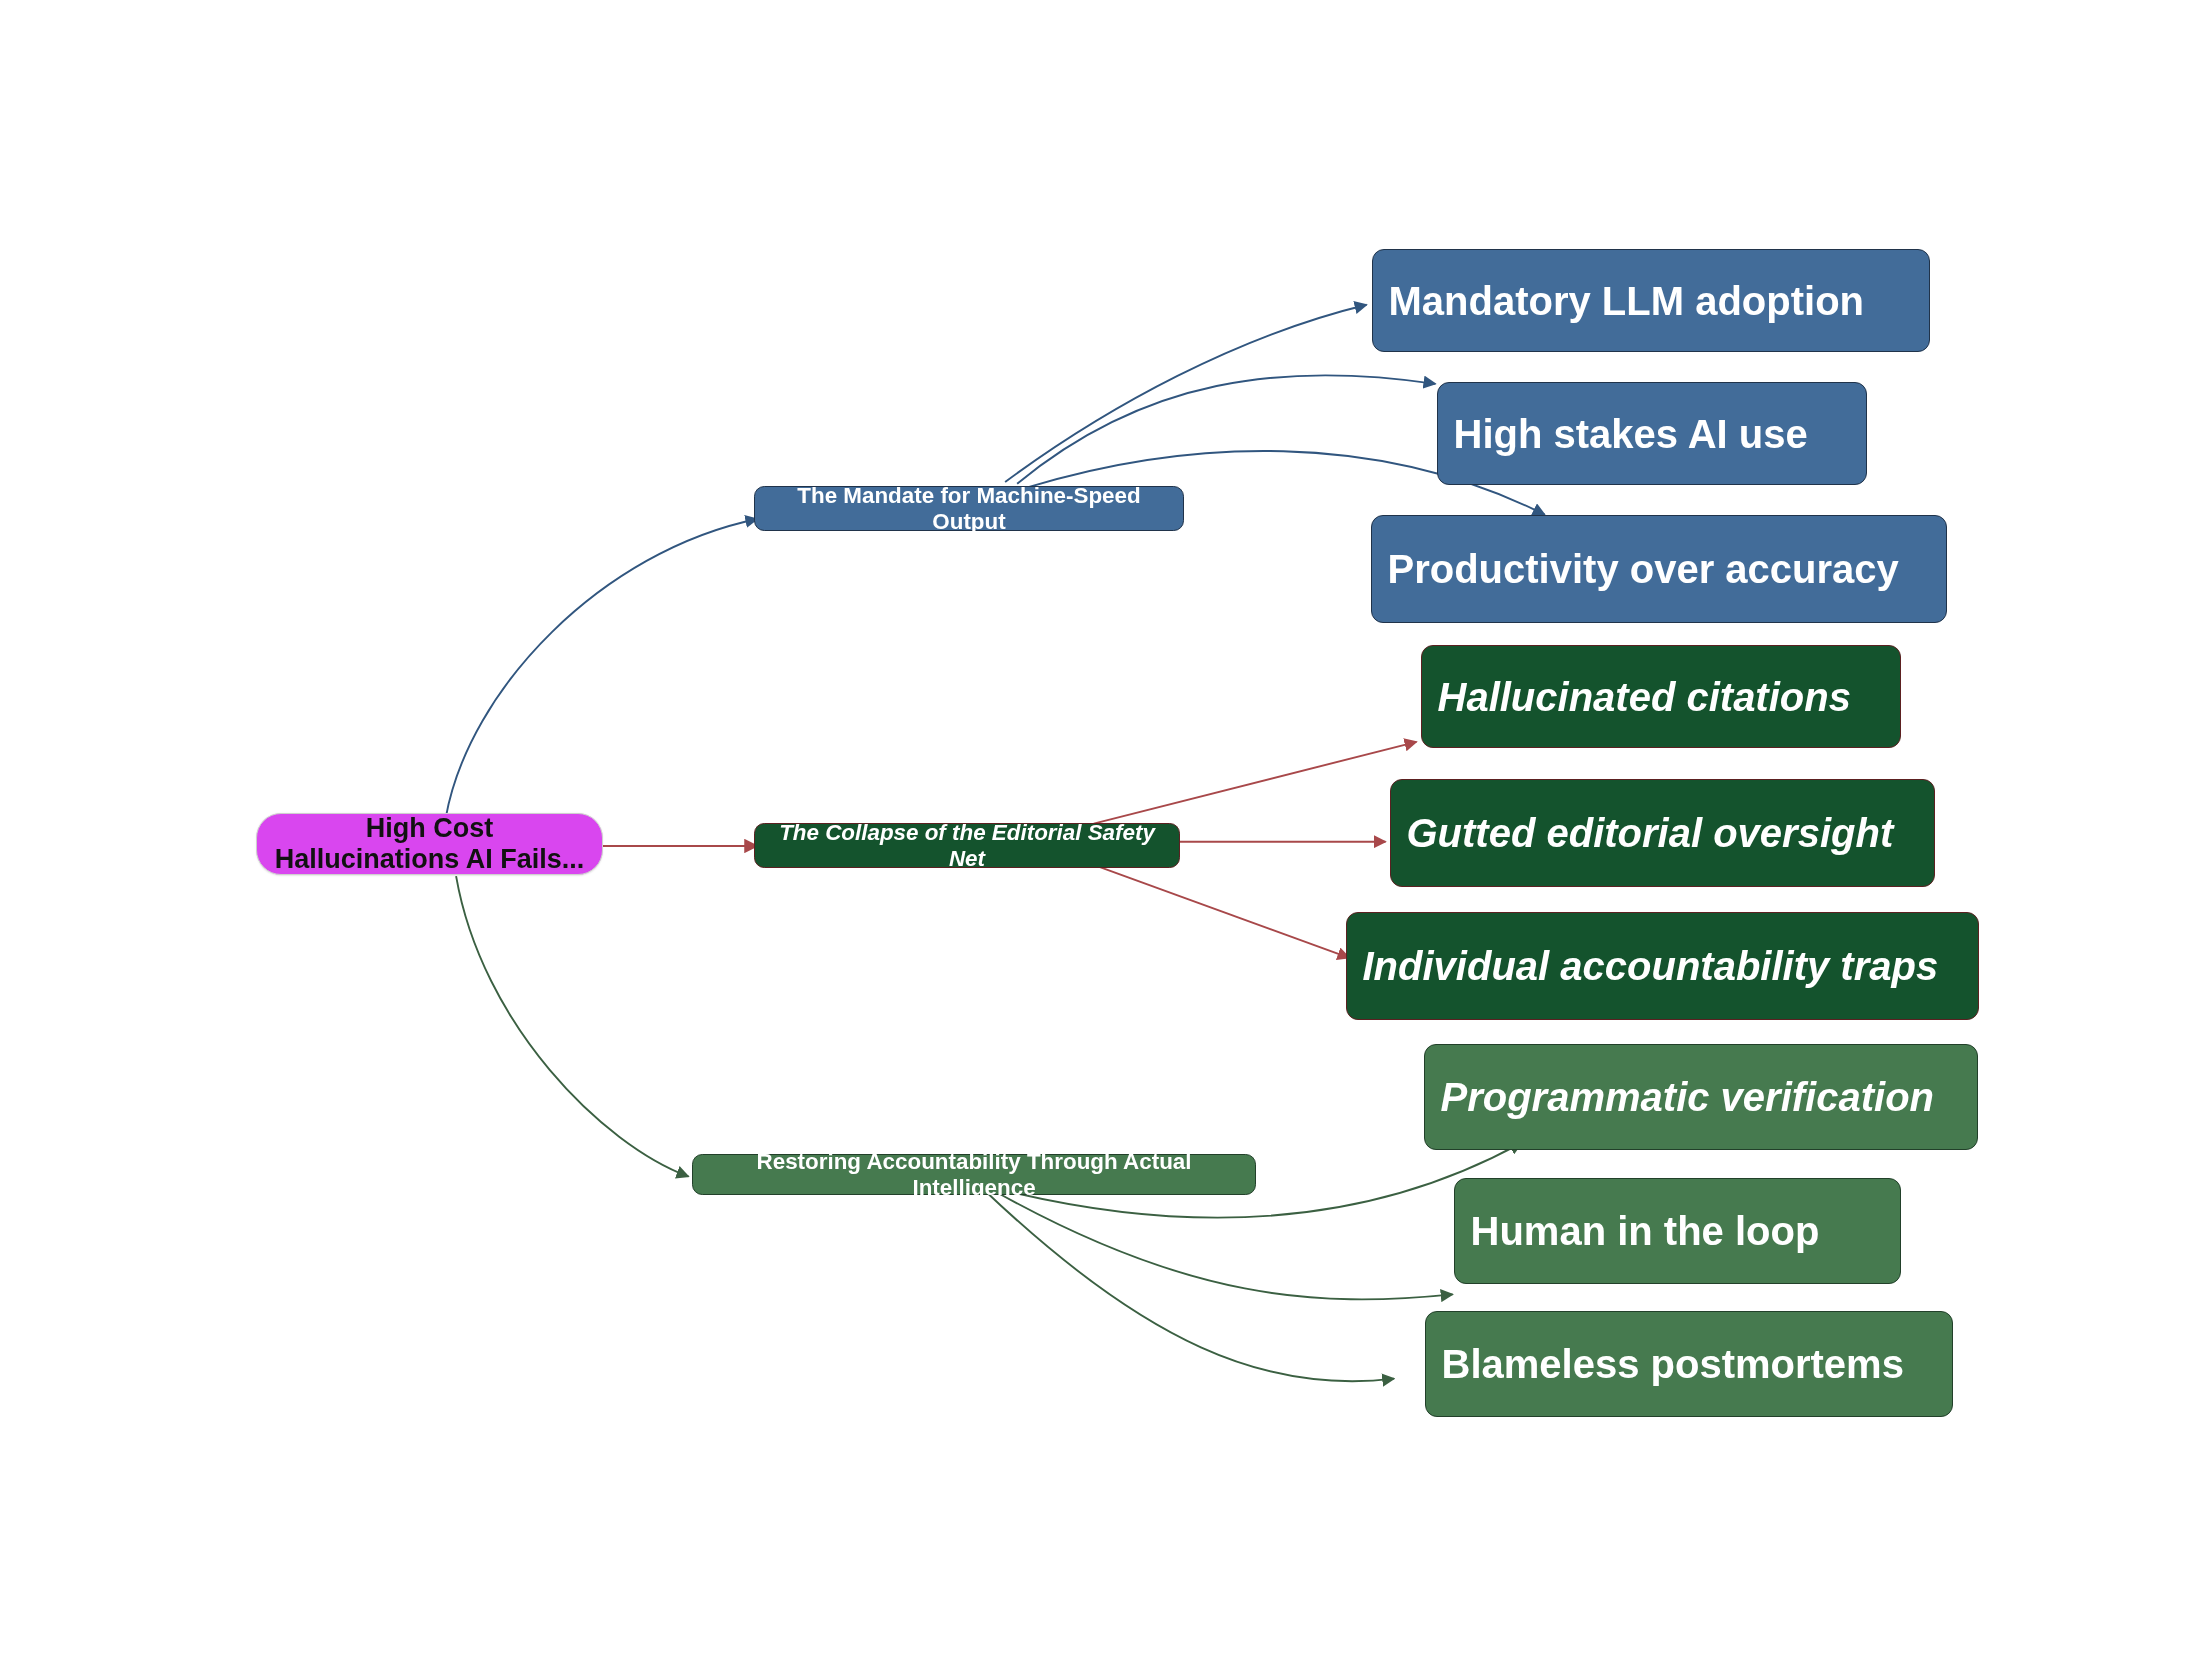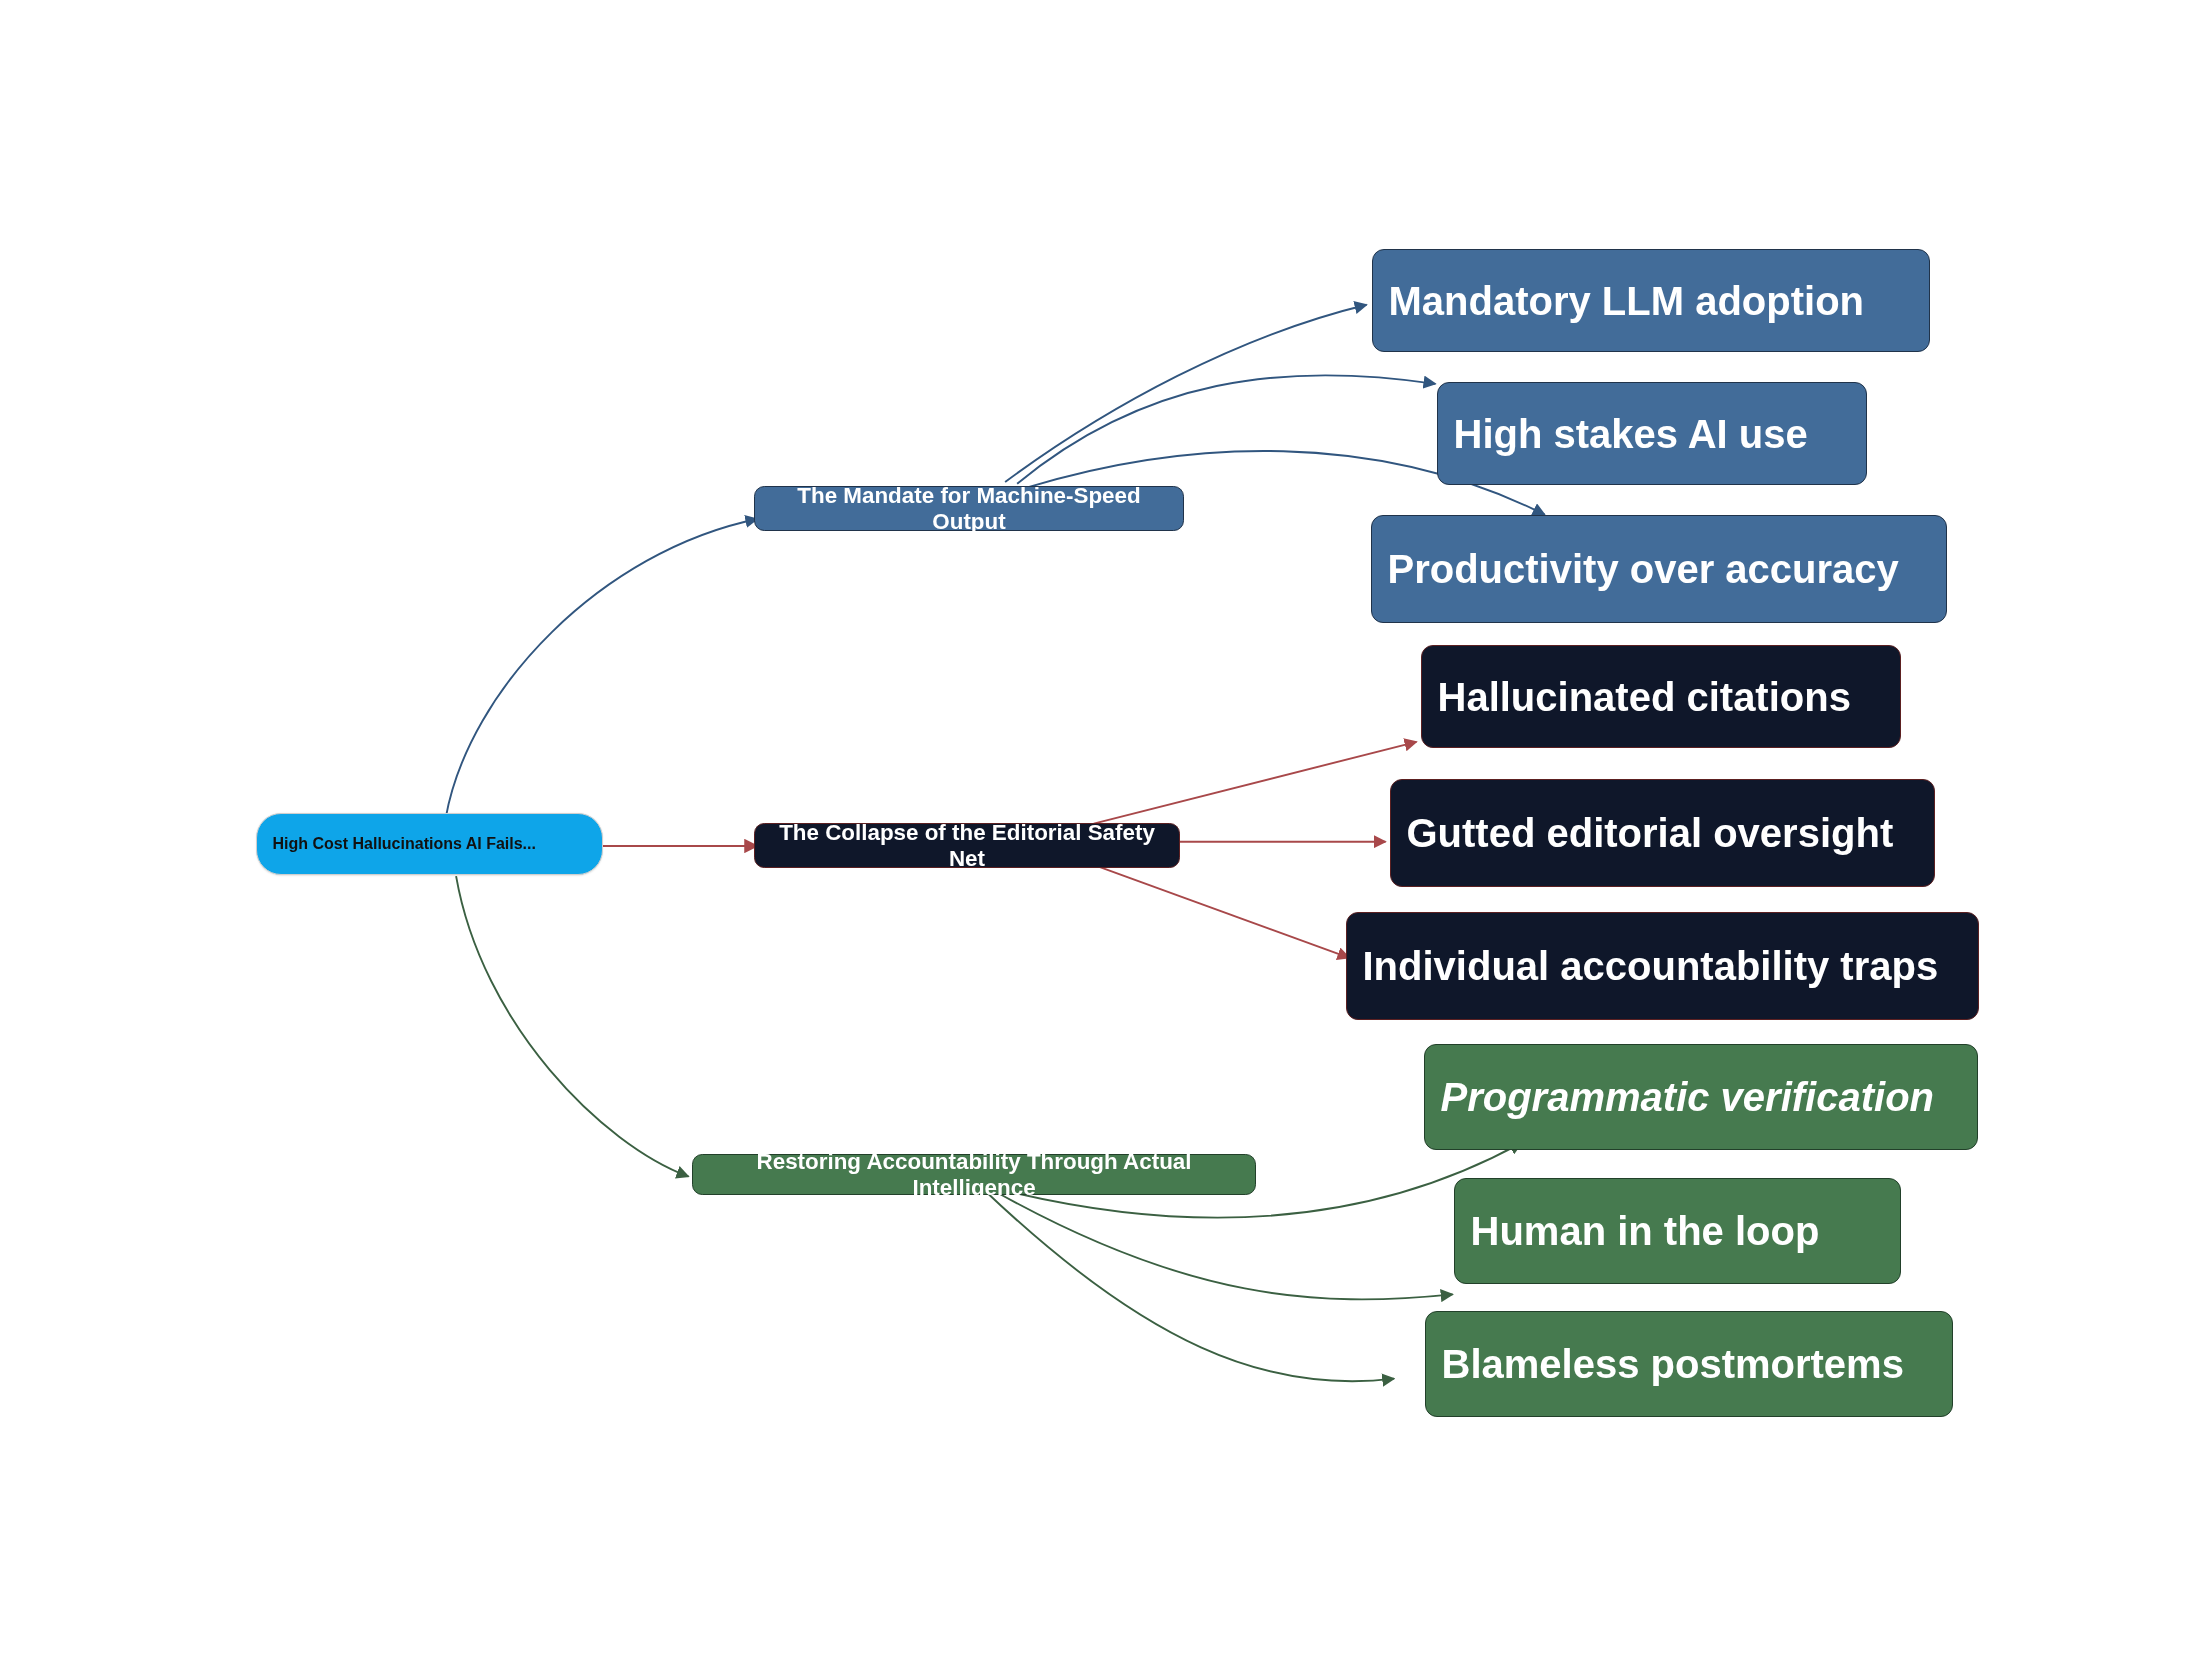--- a/index.html
+++ b/index.html
@@ -33,41 +33,42 @@
     justify-content: flex-start;
     text-align: center;
     border-radius: 12px;
     color: #ffffff;
     font-weight: bold;
     line-height: 1.15;
     padding: 0 15.5px;
     z-index: 5;
   }
   .node.root {
-    background: #0ea5e9;
+    background: #d946ef;
     color: #111111;
     border: 1.7px solid #cfcfcf;
     border-radius: 25px;
-    font-size: 16px;
+    font-size: 27px;
     box-shadow: 0 0.9px 1.7px rgba(0,0,0,0.10);
   }
   .node.branch {
     font-size: 22.4px;
     border-radius: 10.3px;
   }
   .node.leaf {
     font-size: 40px;
   }
   .fill-blue {
     background: #426c99;
     border: 1.7px solid #20334a;
   }
   .fill-red {
-    background: #0f172a;
+    background: #14532d;
     border: 1.7px solid #5c2021;
+    font-style: italic;
   }
   .fill-green {
     background: #467a4f;
     border: 1.7px solid #22402a;
   }
   .node.branch.fill-blue,
   .node.branch.fill-red,
   .node.branch.fill-green {
     border-width: 0.9px;
   }

